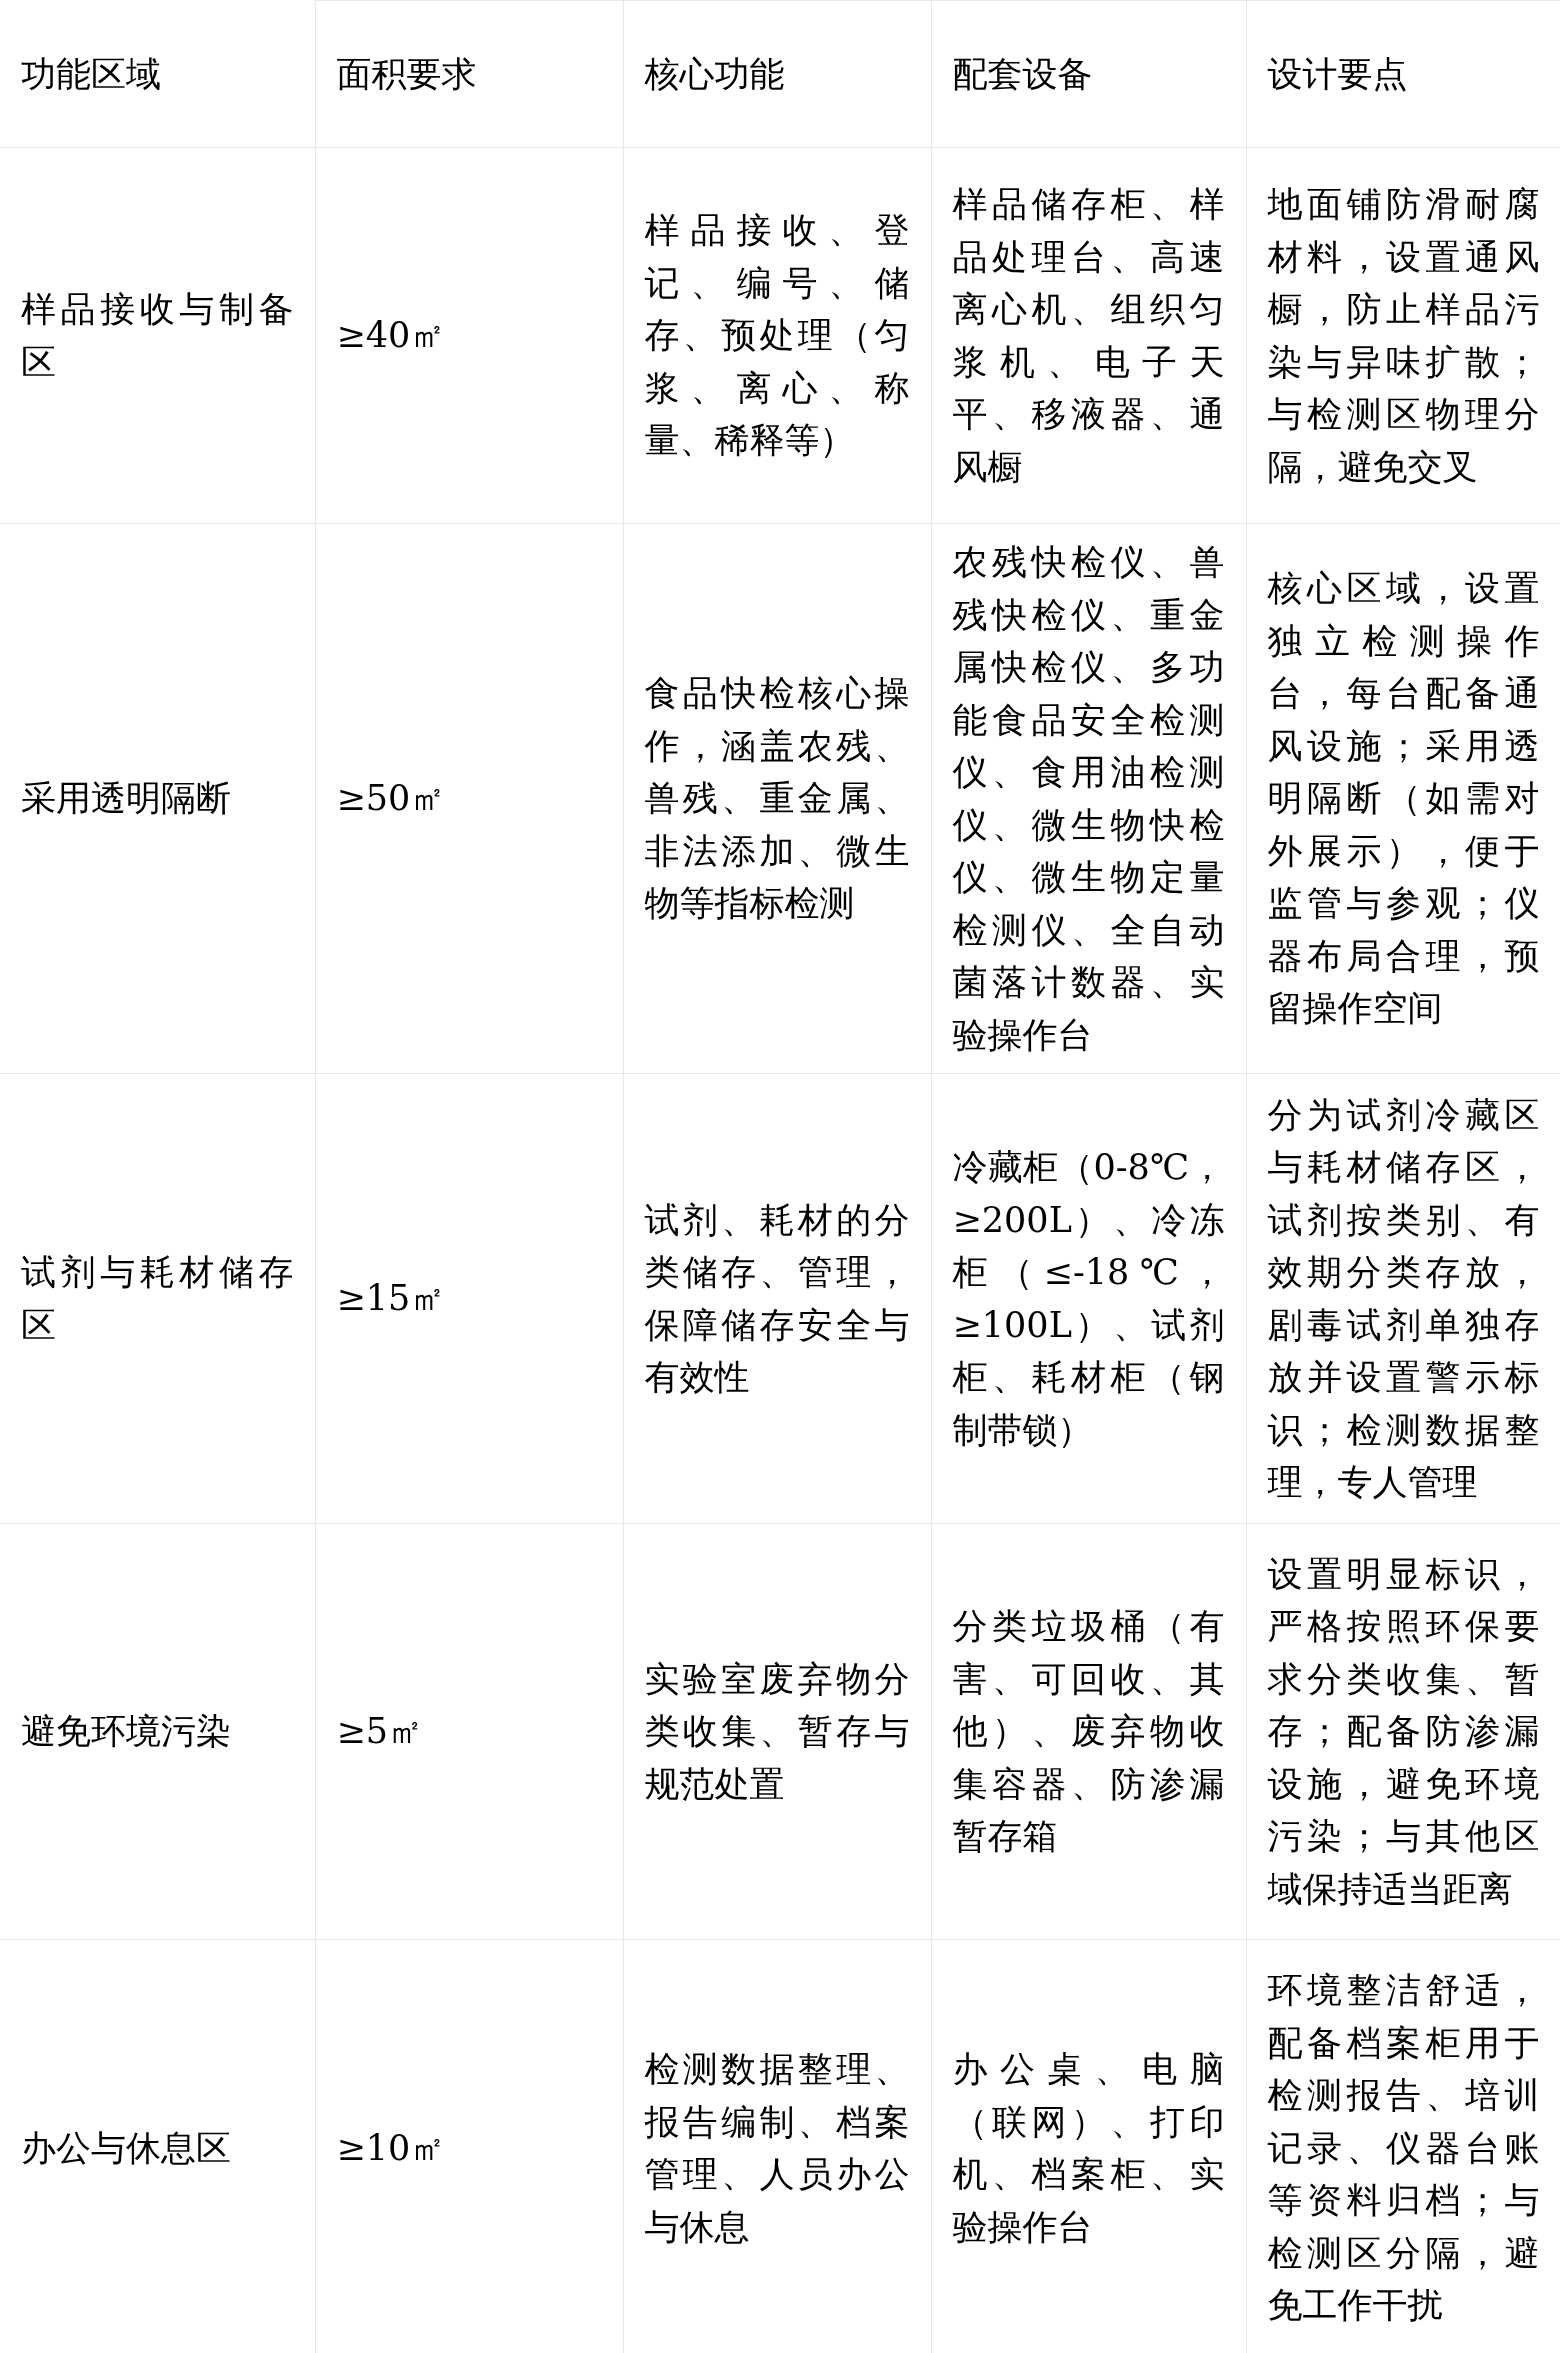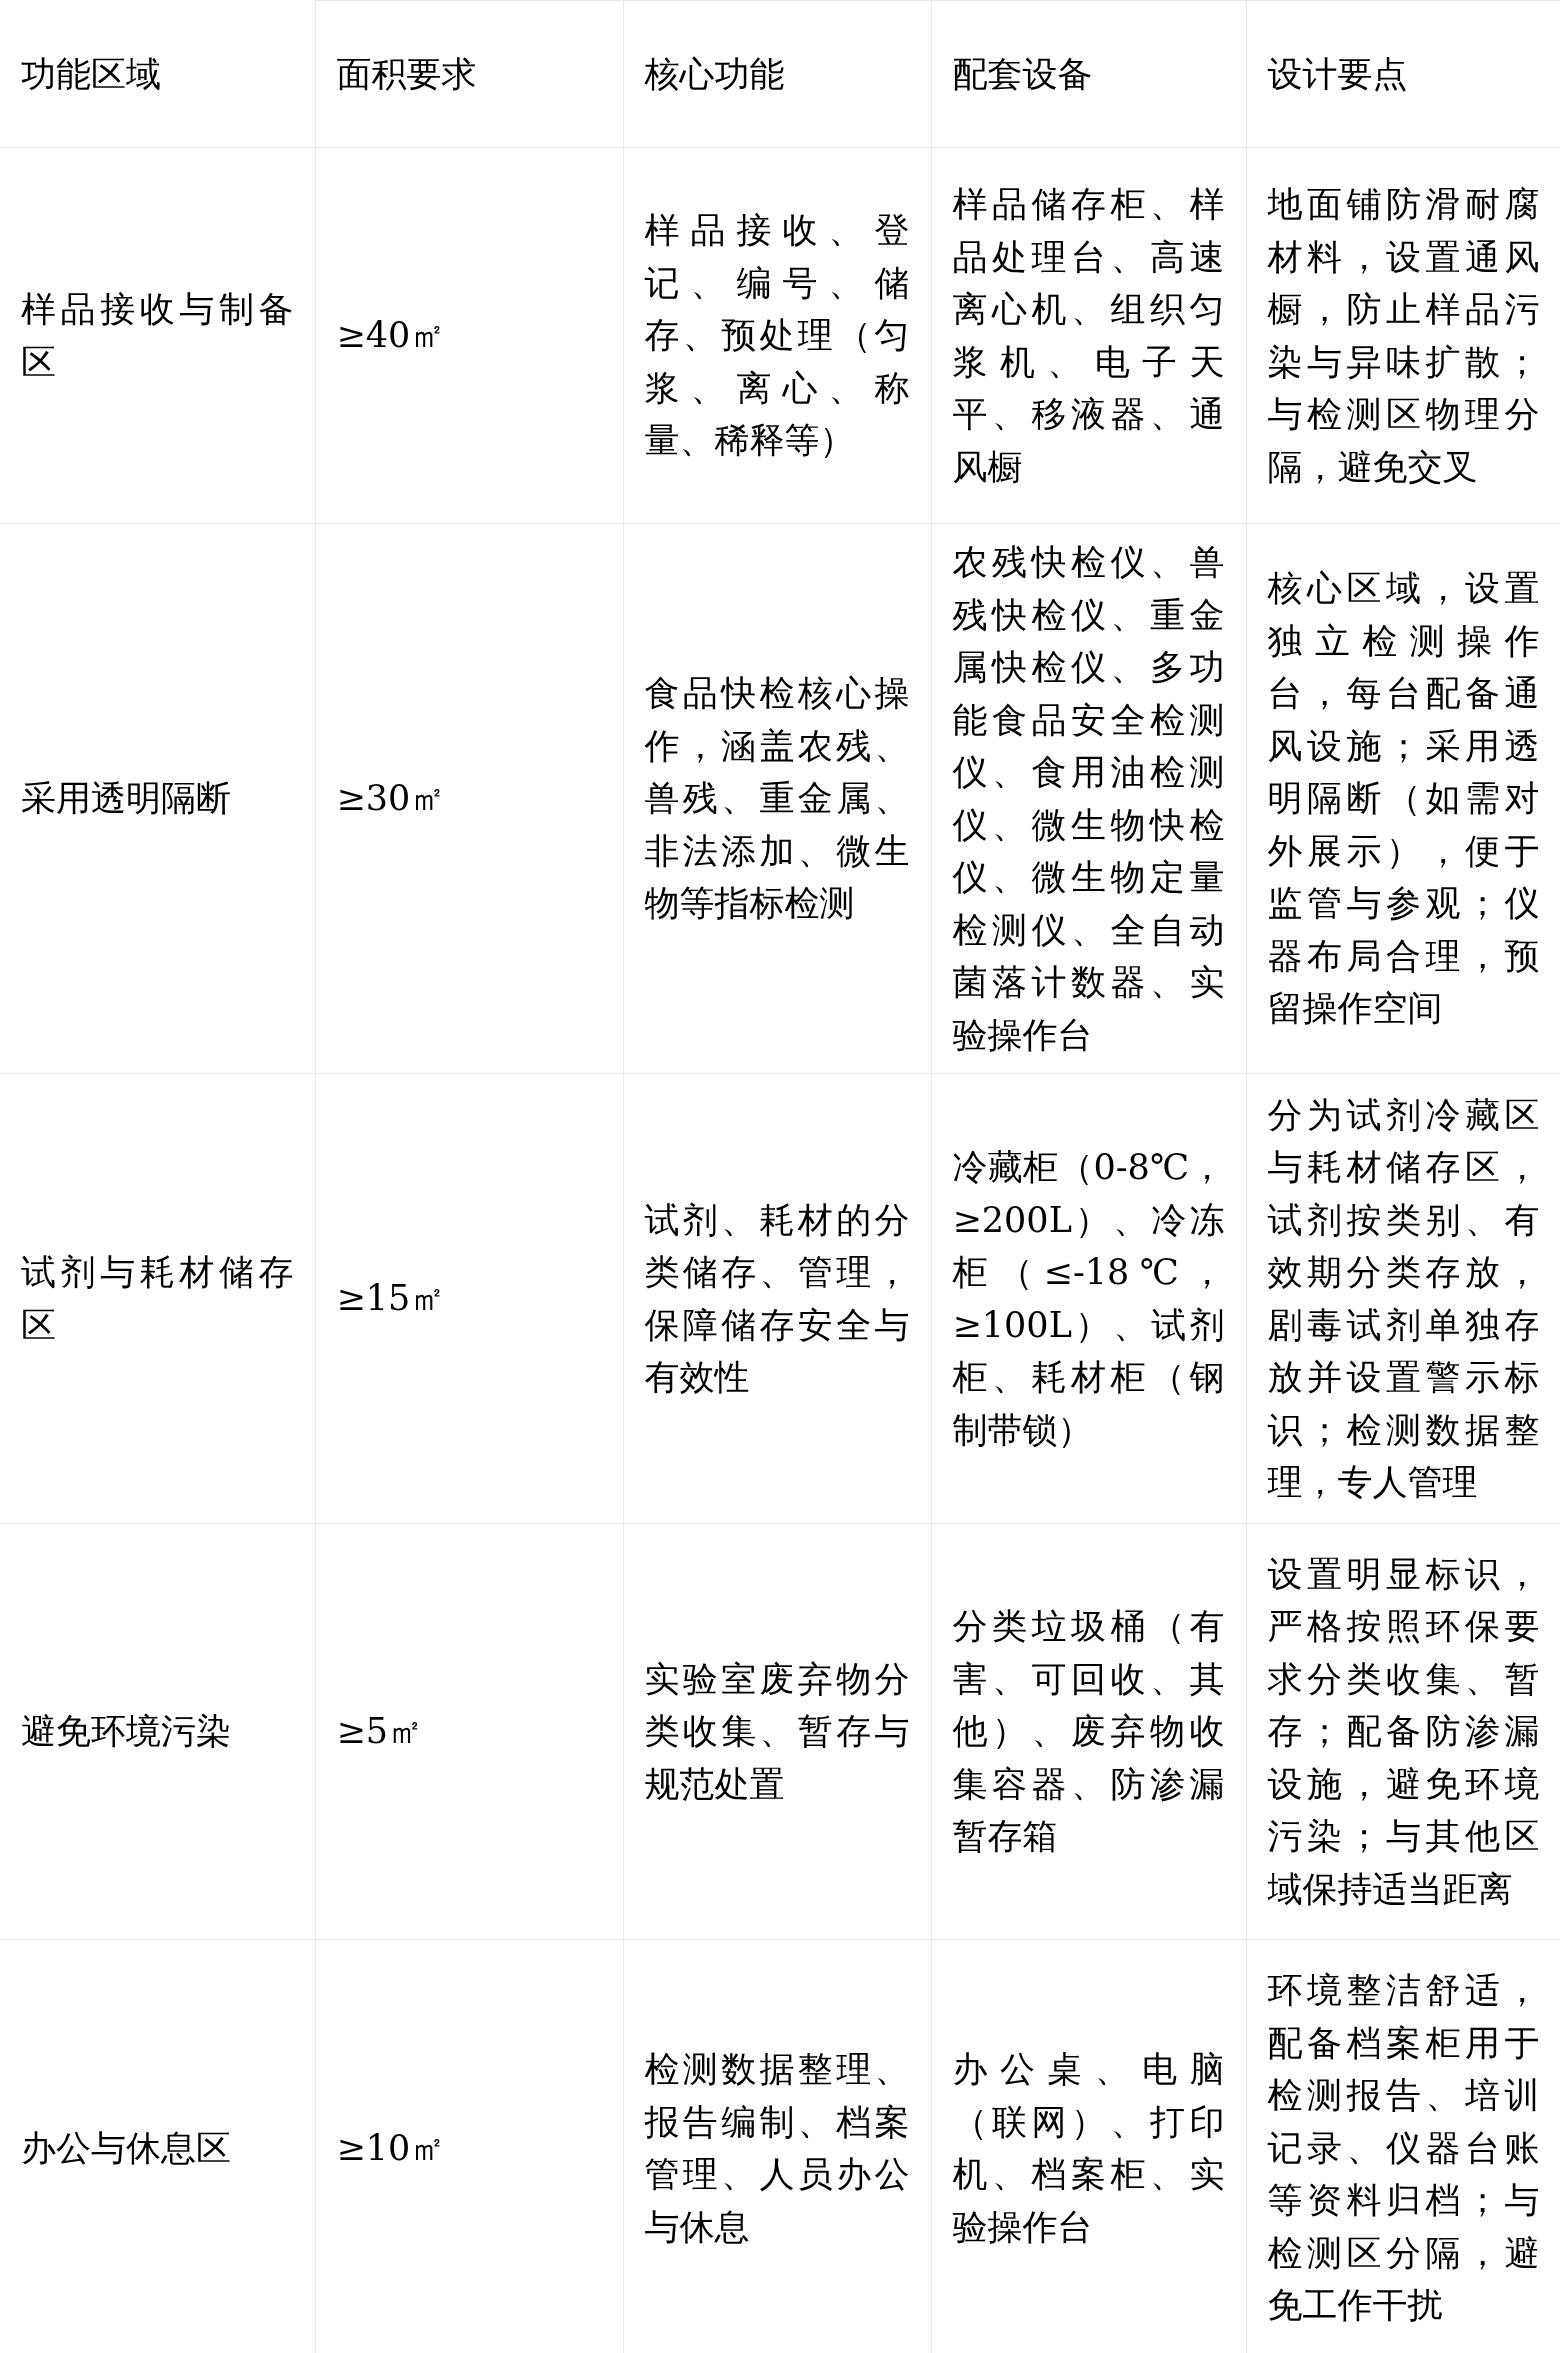--- a/index.html
+++ b/index.html
@@ -79,21 +79,21 @@
   <tbody>
     <tr>
       <td>样品接收与制备区</td>
       <td>≥40㎡</td>
       <td>样品接收、登记、编号、储存、预处理（匀浆、离心、称量、稀释等）</td>
       <td>样品储存柜、样品处理台、高速离心机、组织匀浆机、电子天平、移液器、通风橱</td>
       <td>地面铺防滑耐腐材料，设置通风橱，防止样品污染与异味扩散；与检测区物理分隔，避免交叉</td>
     </tr>
     <tr>
       <td>采用透明隔断</td>
-      <td>≥30㎡</td>
+      <td>≥50㎡</td>
       <td>食品快检核心操作，涵盖农残、兽残、重金属、非法添加、微生物等指标检测</td>
       <td>农残快检仪、兽残快检仪、重金属快检仪、多功能食品安全检测仪、食用油检测仪、微生物快检仪、微生物定量检测仪、全自动菌落计数器、实验操作台</td>
       <td>核心区域，设置独立检测操作台，每台配备通风设施；采用透明隔断（如需对外展示），便于监管与参观；仪器布局合理，预留操作空间</td>
     </tr>
     <tr>
       <td>试剂与耗材储存区</td>
       <td>≥15㎡</td>
       <td>试剂、耗材的分类储存、管理，保障储存安全与有效性</td>
       <td>冷藏柜（0-8℃，≥200L）、冷冻柜（≤-18℃，≥100L）、试剂柜、耗材柜（钢制带锁）</td>
       <td>分为试剂冷藏区与耗材储存区，试剂按类别、有效期分类存放，剧毒试剂单独存放并设置警示标识；检测数据整理，专人管理</td>

